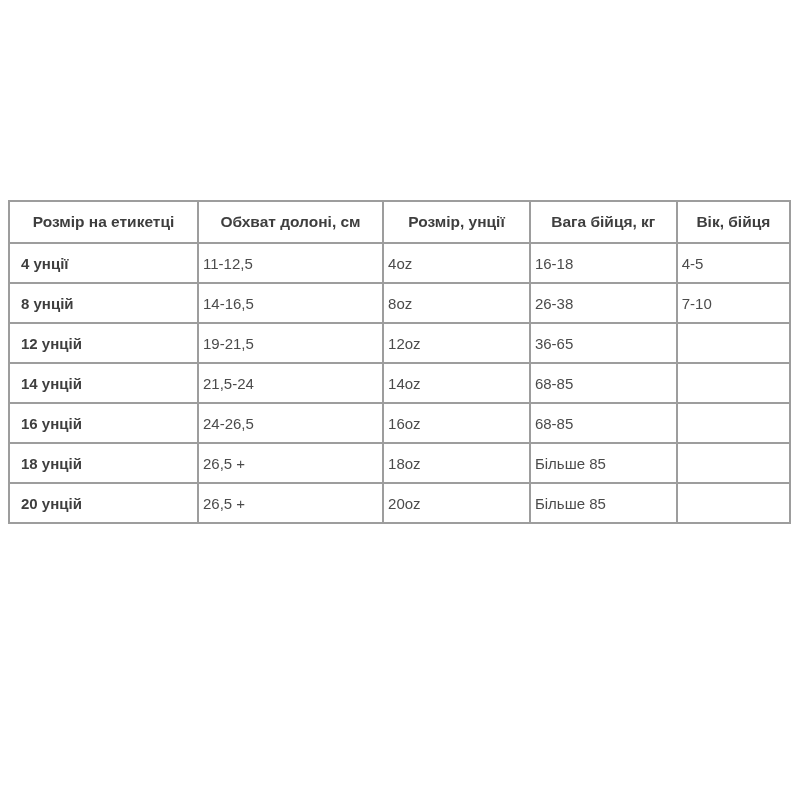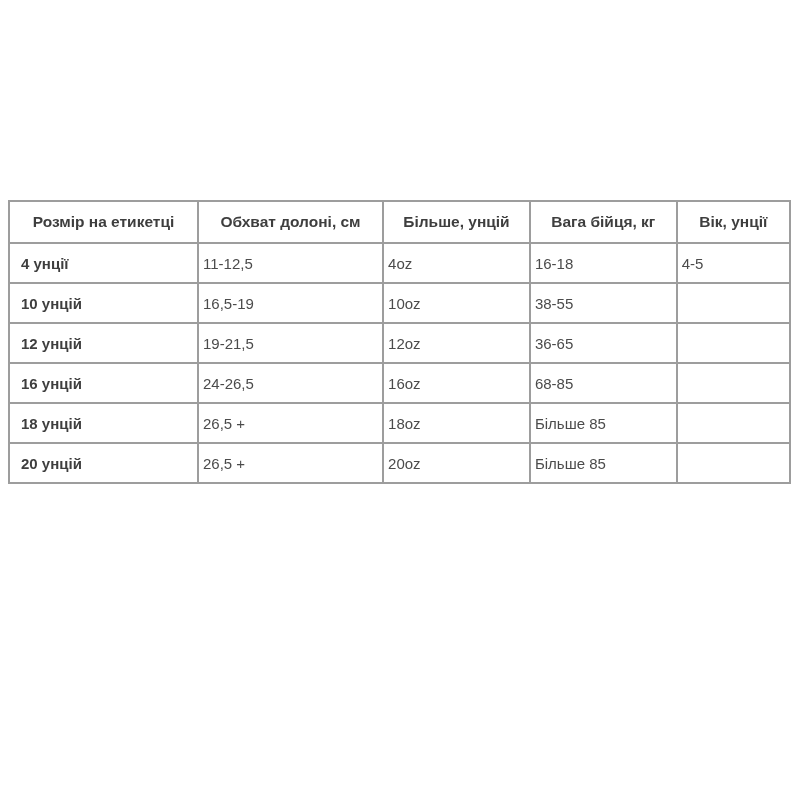--- a/index.html
+++ b/index.html
@@ -68,45 +68,52 @@
         <col class="c0">
           <col class="c1">
           <col class="c2">
           <col class="c3">
           <col class="c4">
       </colgroup>
       <thead>
         <tr>
           <th>Розмір на етикетці</th>
           <th>Обхват долоні, см</th>
-          <th>Більше, унцій</th>
+          <th>Розмір, унції</th>
           <th>Вага бійця, кг</th>
-          <th>Вік, унції</th>
+          <th>Вік, бійця</th>
         </tr>
       </thead>
       <tbody>
           <tr>
             <td class="c0">4 унції</td>
             <td class="c1">11-12,5</td>
             <td class="c2">4oz</td>
             <td class="c3">16-18</td>
             <td class="c4">4-5</td>
           </tr>
           <tr>
-            <td class="c0">10 унцій</td>
-            <td class="c1">16,5-19</td>
-            <td class="c2">10oz</td>
-            <td class="c3">38-55</td>
-            <td class="c4"></td>
+            <td class="c0">8 унцій</td>
+            <td class="c1">14-16,5</td>
+            <td class="c2">8oz</td>
+            <td class="c3">26-38</td>
+            <td class="c4">7-10</td>
           </tr>
           <tr>
             <td class="c0">12 унцій</td>
             <td class="c1">19-21,5</td>
             <td class="c2">12oz</td>
             <td class="c3">36-65</td>
+            <td class="c4"></td>
+          </tr>
+          <tr>
+            <td class="c0">14 унцій</td>
+            <td class="c1">21,5-24</td>
+            <td class="c2">14oz</td>
+            <td class="c3">68-85</td>
             <td class="c4"></td>
           </tr>
           <tr>
             <td class="c0">16 унцій</td>
             <td class="c1">24-26,5</td>
             <td class="c2">16oz</td>
             <td class="c3">68-85</td>
             <td class="c4"></td>
           </tr>
           <tr>

